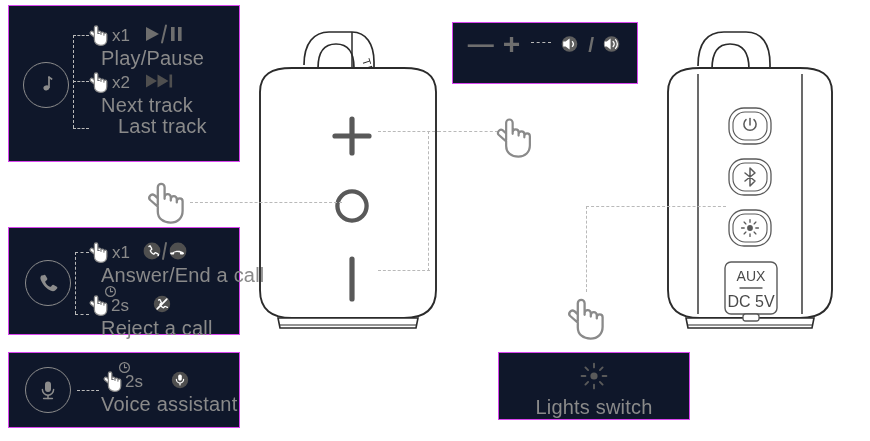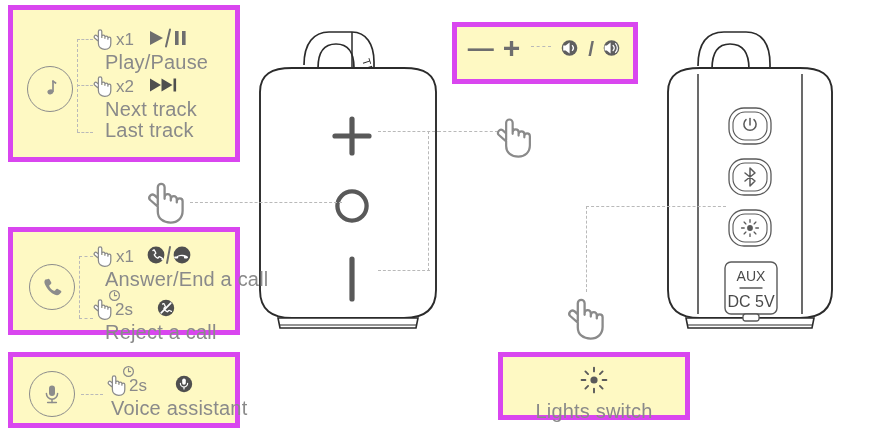--- a/index.html
+++ b/index.html
@@ -13,22 +13,22 @@
   }
   #stage {
     position: relative;
     width: 870px;
     height: 441px;
     background: #ffffff;
     overflow: hidden;
   }
   .panel {
     position: absolute;
-    border: 5px solid #d946ef;
-    background: #fef9c3;
+    border: 1px solid #d946ef;
+    background: #0f172a;
     box-sizing: border-box;
   }
   .lbl {
     color: #8a8a8a;
     font-size: 20px;
     letter-spacing: .2px;
     white-space: nowrap;
   }
   .glyph {
     color: #6e6e6e;
@@ -124,21 +124,21 @@
             <path d="M2 3.5 L2 16.5 L13 10 Z" fill="#4f4f4f"></path>
             <path d="M13.5 3.5 L13.5 16.5 L24.5 10 Z" fill="#4f4f4f"></path>
             <rect x="25.5" y="3.5" width="2.6" height="13" fill="#4f4f4f"></rect>
           </svg>
         </span>
       </div>
       <div class="lbl" style="margin-top:1px; margin-left:14px;">Next track</div>
     </div>
 
     <div class="row-item" style="left:78px; top:108px;">
-      <div class="lbl" style="margin-top:1px; margin-left:14px;">Last track</div>
+      <div class="lbl" style="margin-top:1px; margin-left:31px;">Last track</div>
     </div>
   </div>
 
   <div class="panel" style="left:452px; top:22px; width:186px; height:62px;">
     <div style="display:flex; align-items:center; justify-content:center; gap:7px; height:34px; padding-top:4px;">
       <span class="glyph" style="font-size:26px; line-height:1;">—</span>
       <span class="glyph" style="font-size:30px; line-height:1; margin-left:2px;">+</span>
       <span style="display:inline-block; width:20px; border-top:1.4px dashed #b9b9b9; margin:0 2px 4px 4px;"></span>
       <span>
         <svg width="20" height="20" viewBox="0 0 20 20">
@@ -339,21 +339,21 @@
         <span class="xtimes">2s</span>
         <span style="margin-left:26px; margin-bottom:2px;">
           <svg width="20" height="20" viewBox="0 0 20 20">
             <circle cx="10" cy="10" r="8.2" fill="#4f4f4f"></circle>
             <rect x="8.2" y="4.4" width="3.6" height="6.4" rx="1.8" fill="#ffffff"></rect>
             <path d="M6.4 9.4 a3.6 3.6 0 0 0 7.2 0" fill="none" stroke="#ffffff" stroke-width="1.2" stroke-linecap="round"></path>
             <path d="M10 13.0 L10 15.0" stroke="#ffffff" stroke-width="1.2" stroke-linecap="round"></path>
           </svg>
         </span>
       </div>
-      <div class="lbl" style="margin-top:1px; margin-left:6px;text-align:center;">Voice assistant</div>
+      <div class="lbl" style="margin-top:1px; text-align:center;">Voice assistant</div>
     </div>
   </div>
 
   <div style="position:absolute; left:650px; top:22px; width:215px; height:315px;">
     <svg width="215" height="315" viewBox="0 0 215 315">
 
       <path d="M48 44 C48 20 58 10 74 10 L96 10 C112 10 120 22 120 42 L120 47" fill="#ffffff" stroke="#2b2b2b" stroke-width="1.7"></path>
       <path d="M62 47 C62 30 68 22 80 22 C92 22 99 30 99 47" fill="#ffffff" stroke="#2b2b2b" stroke-width="1.7"></path>
 
       <path d="M18 70 C18 52 30 46 50 46 L150 46 C170 46 182 52 182 70

